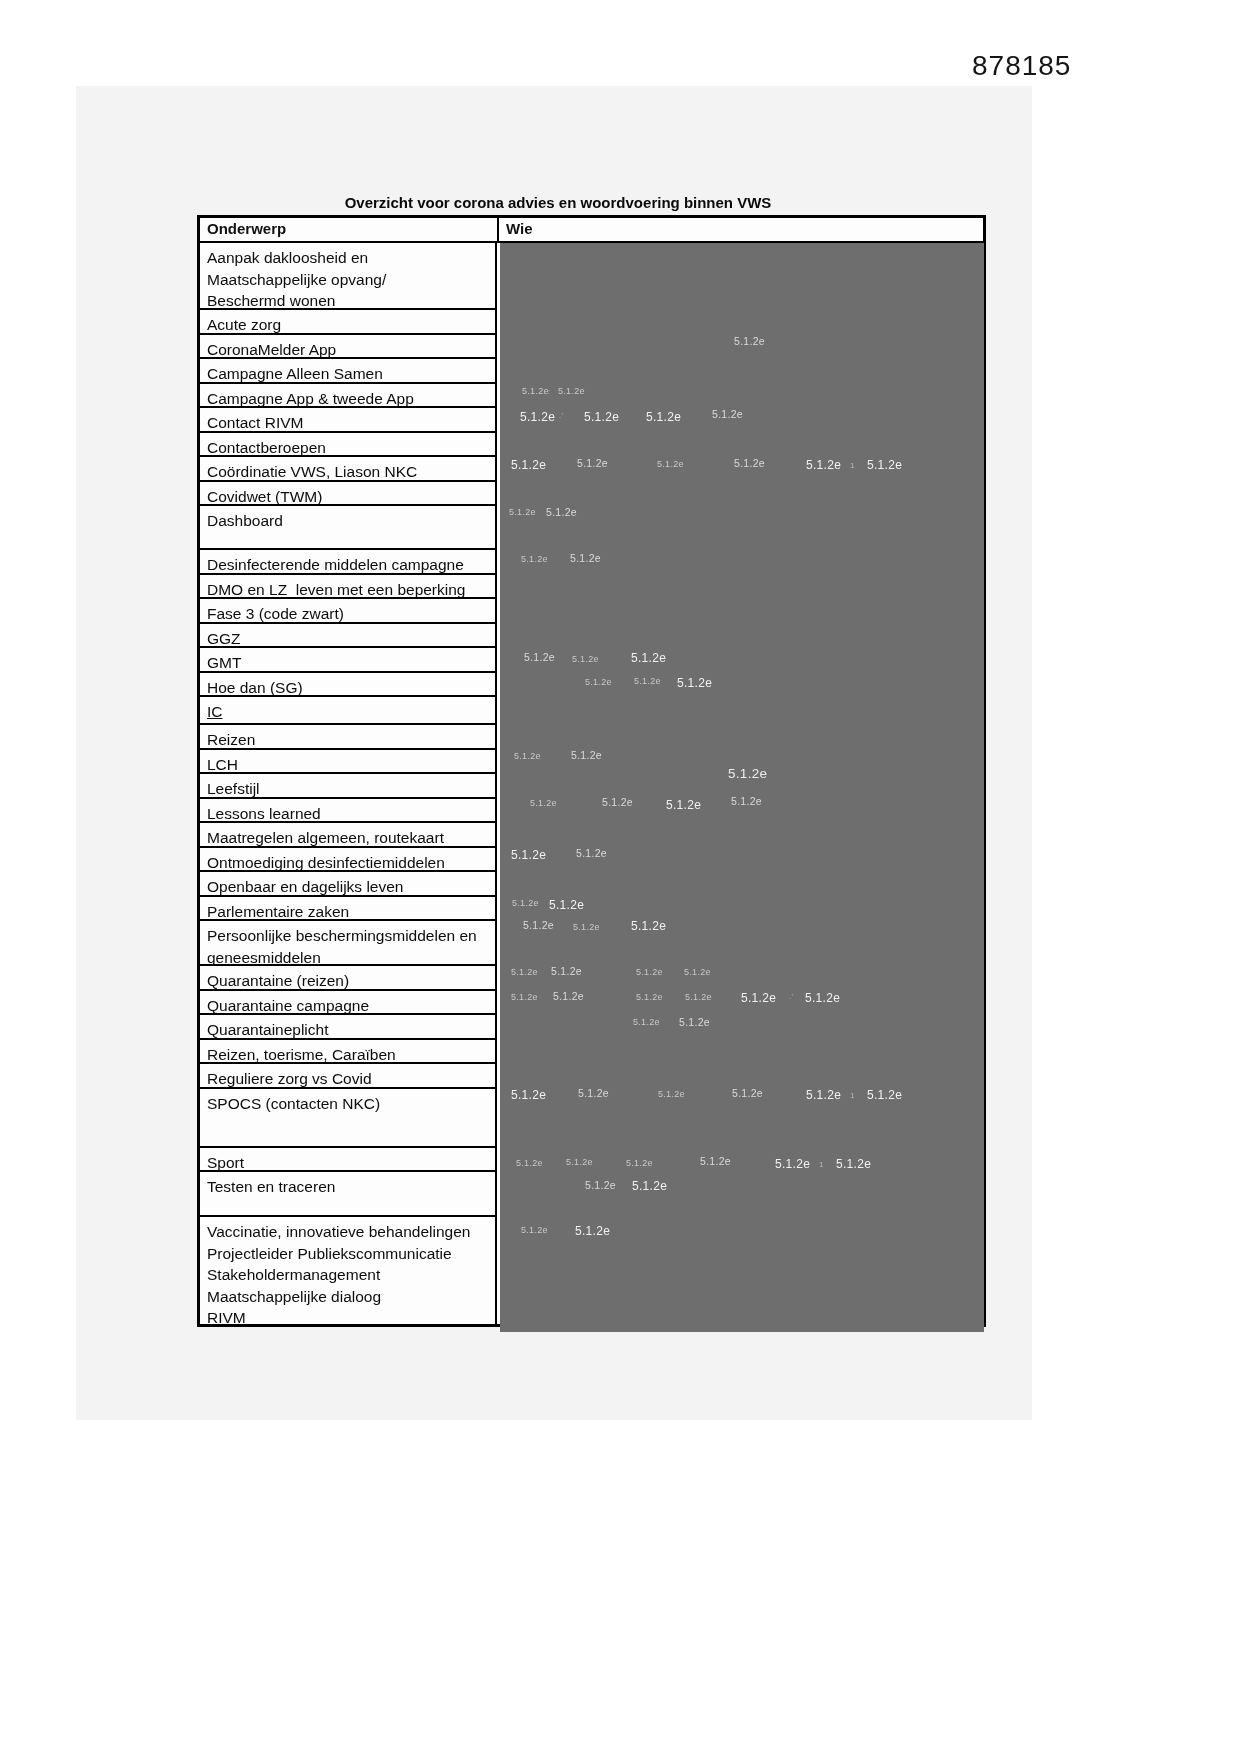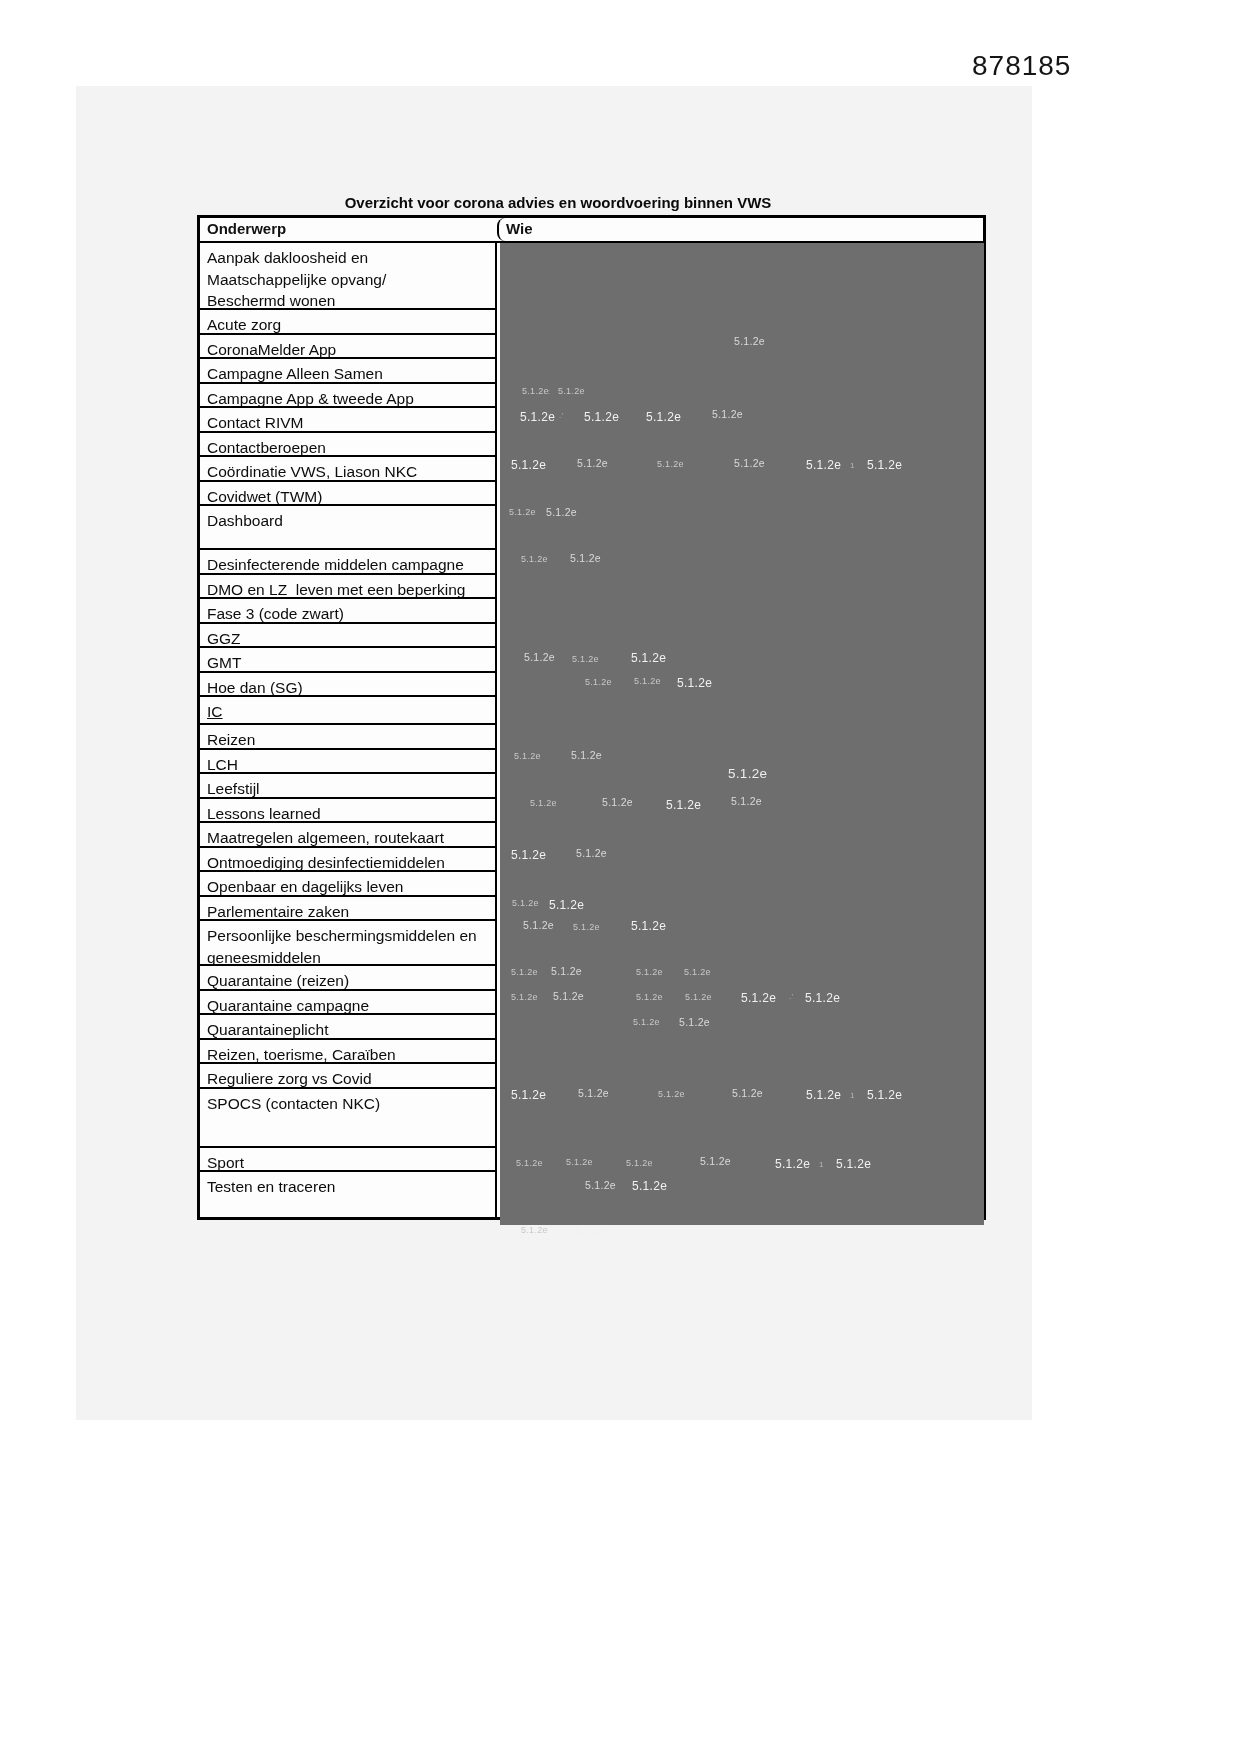--- a/index.html
+++ b/index.html
@@ -6,21 +6,21 @@
   body{
     width:1241px;height:1754px;position:relative;background:#ffffff;
     font-family:"Liberation Sans",sans-serif;color:#111;
   }
   .scan-shade{position:absolute;left:76px;top:86px;width:956px;height:1334px;background:#f3f3f3;}
   .doc-number{position:absolute;left:972px;top:50px;font-size:28px;letter-spacing:1px;color:#151515;}
   .doc-title{position:absolute;left:197px;top:194px;width:722px;text-align:center;
     font-size:15px;font-weight:bold;color:#0a0a0a;}
   .rtable{position:absolute;left:197px;top:215px;width:789px;border:3px solid #000;background:#fdfdfd;box-sizing:border-box;}
   .thead{display:flex;height:25px;position:relative;z-index:3;background:#fdfdfd;border-bottom:2px solid #000;box-sizing:border-box;}
-  .th{font-weight:bold;font-size:15px;padding:2px 0 0 7px;box-sizing:border-box;border-radius:8px;}
+  .th{font-weight:bold;font-size:15px;padding:2px 0 0 7px;box-sizing:border-box;}
   .th.c1{width:297px;}
   .th.c2{flex:1;border-left:2px solid #000;}
   .rows{position:relative;width:297px;z-index:2;}
   .row{box-sizing:border-box;border-bottom:2.5px solid #000;border-right:2px solid #000;
     background:#fdfdfd;padding:4px 0 0 7px;overflow:hidden;}
   .row:last-child{border-bottom:none;}
   .row-line{font-size:15.5px;line-height:21.5px;white-space:pre-wrap;color:#0c0c0c;}
   .redacted{position:absolute;left:300px;top:25px;right:-1px;bottom:-8px;background:#6e6e6e;z-index:1;}
   .marks{position:absolute;left:0;top:0;right:0;bottom:0;}
   .mark{position:absolute;transform:translateY(-50%);white-space:nowrap;letter-spacing:.3px;
@@ -143,20 +143,27 @@
         <div class="row-line">Reguliere zorg vs Covid</div>
       </div>
       <div class="row" style="height: 59px;">
         <div class="row-line">SPOCS (contacten NKC)</div>
       </div>
       <div class="row" style="height: 24.5px;">
         <div class="row-line">Sport</div>
       </div>
       <div class="row" style="height: 45px;">
         <div class="row-line">Testen en traceren</div>
+      </div>
+      <div class="row" style="height: 107px;">
+        <div class="row-line">Vaccinatie, innovatieve behandelingen</div>
+        <div class="row-line">Projectleider Publiekscommunicatie</div>
+        <div class="row-line">Stakeholdermanagement</div>
+        <div class="row-line">Maatschappelijke dialoog</div>
+        <div class="row-line">RIVM</div>
       </div>
     </div>
   <div class="redacted" style="background: rgb(110, 110, 110);">
     <div class="marks" id="marks">
         <span class="mark m-sm" style="left: 234px; top: 98px;">5.1.2e</span>
         <span class="mark m-xs" style="left: 22px; top: 148px;">5.1.2e</span>
         <span class="mark m-tiny" style="left: 48px; top: 148px;">:</span>
         <span class="mark m-xs" style="left: 58px; top: 148px;">5.1.2e</span>
         <span class="mark m-md" style="left: 20px; top: 174px;">5.1.2e</span>
         <span class="mark m-tiny" style="left: 59px; top: 172px;">.'</span>

